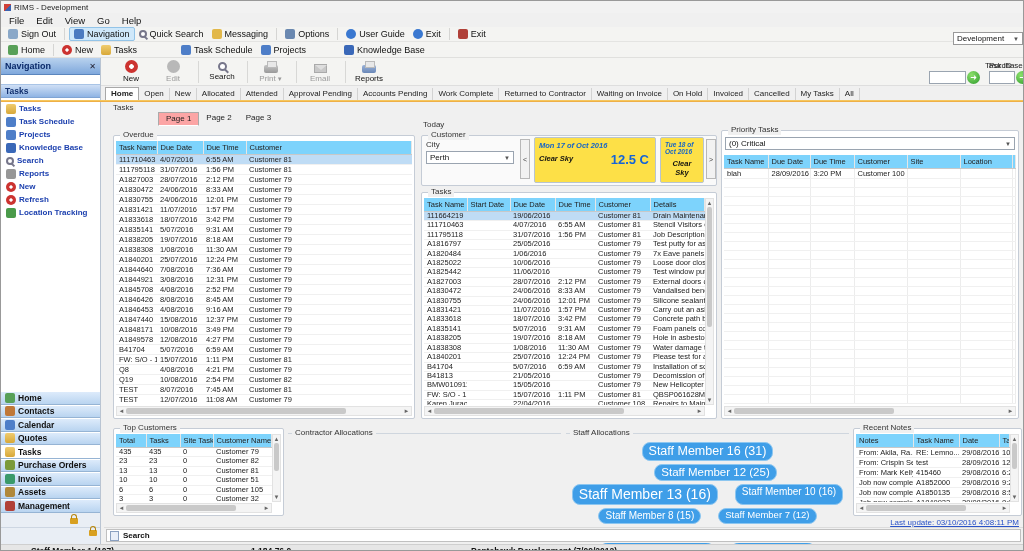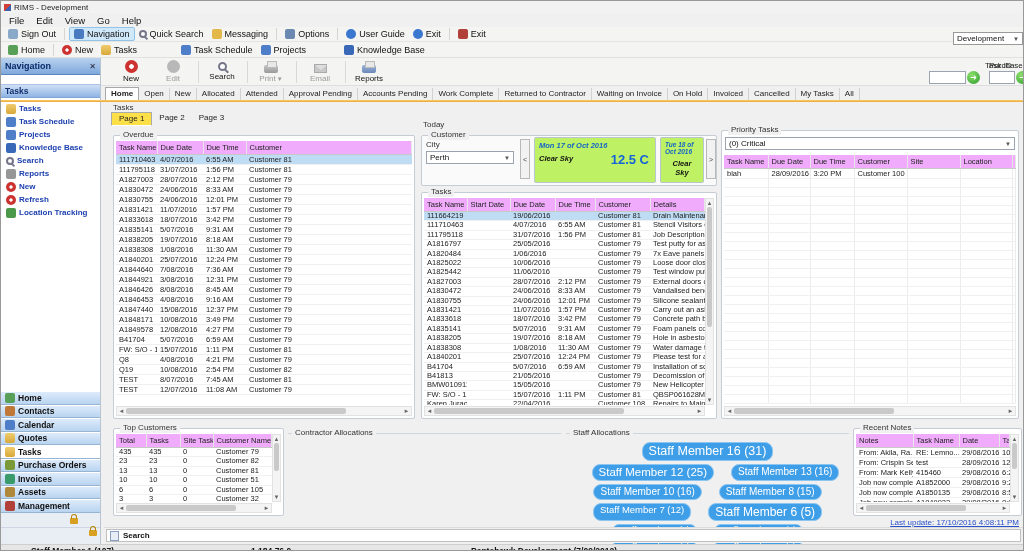--- a/index.html
+++ b/index.html
@@ -83,29 +83,29 @@
   
   #tabstrip{position:absolute;left:100px;top:85px;width:924px;height:14px;display:flex;align-items:flex-end;padding-left:4px;}
   #tabstrip .item{font-size:8px;color:#222;padding:2px 5px;border-right:1px solid #d2d2d2;white-space:nowrap;line-height:1;}
   #tabstrip .item.sel{background:#fff;border:1px solid #a8a8a8;border-bottom:none;font-weight:bold;}
   .orange{position:absolute;left:0;top:99px;width:1024px;height:2px;background:linear-gradient(#f8d26a,#eca43a);}
   
   .dash{position:absolute;left:100px;top:101px;width:924px;height:442px;background:#f0f0f0;}
   .dlabel{position:absolute;font-size:8px;color:#333;}
   #ptabs{position:absolute;left:10px;top:10px;display:flex;}
   #ptabs .item{font-size:8px;color:#222;padding:2px 7px;line-height:1;}
-  #ptabs .item.sel{background:#fde047;border:1px solid #aaa;border-bottom-color:#fff;}
+  #ptabs .item.sel{background:#fca5a5;border:1px solid #aaa;border-bottom-color:#fff;margin-left:47px;}
   .fs{position:absolute;border:1px solid #c5ccd6;border-radius:2px;background:#fff;}
   .fs>.legend{position:absolute;top:-6px;left:6px;background:#f0f0f0;padding:0 3px;font-size:8px;color:#333;line-height:1.2;}
   .hgroup{position:absolute;border-top:1px solid #cfd6de;}
   .hgroup>.legend{position:absolute;top:-6px;left:4px;background:#f0f0f0;padding:0 3px;font-size:8px;color:#333;}
   
   .twrap{position:absolute;overflow:hidden;background:#fff;}
   table{border-collapse:collapse;table-layout:fixed;width:100%;}
-  th{font-size:7.5px;font-weight:normal;color:#222;text-align:left;padding:0 3px;height:13px;border-bottom:1px solid #c8c8c8;border-right:1px solid #e6e6e6;background:#f0abfc;white-space:nowrap;overflow:hidden;}
+  th{font-size:7.5px;font-weight:normal;color:#222;text-align:left;padding:0 3px;height:13px;border-bottom:1px solid #c8c8c8;border-right:1px solid #e6e6e6;background:#7dd3fc;white-space:nowrap;overflow:hidden;}
   td{font-size:7.5px;color:#222;padding:0 3px;height:9px;line-height:9px;border-bottom:1px solid #f0f0f0;white-space:nowrap;overflow:hidden;}
   tr.selrow td{background:#bfdcf5;}
   #t-priority td{border-right:1px solid #ececec;}
   #t-overdue th:nth-child(1){width:41px;}#t-overdue th:nth-child(2){width:46px;}#t-overdue th:nth-child(3){width:43px;}
   #t-mid td,#t-mid th{height:8.4px;line-height:8.4px;}
   #t-mid th{height:13px;line-height:13px;}
   #t-mid th:nth-child(1){width:43px;}#t-mid th:nth-child(2){width:43px;}#t-mid th:nth-child(3){width:45px;}#t-mid th:nth-child(4){width:40px;}#t-mid th:nth-child(5){width:55px;}
   #t-priority th:nth-child(1){width:44px;}#t-priority th:nth-child(2){width:42px;}#t-priority th:nth-child(3){width:44px;}#t-priority th:nth-child(4){width:53px;}#t-priority th:nth-child(5){width:53px;}#t-priority th:nth-child(6){width:52px;}
   #t-cust th:nth-child(1){width:30px;}#t-cust th:nth-child(2){width:34px;}#t-cust th:nth-child(3){width:33px;}
   #t-cust td{height:8.5px;line-height:8.5px;}
@@ -113,21 +113,21 @@
   
   .hscroll{position:absolute;height:10px;background:#f4f4f4;border:1px solid #e2e2e2;display:flex;align-items:center;}
   .hscroll .arr{width:9px;font-size:6px;color:#666;text-align:center;flex:none;}
   .hscroll .thumb{height:6px;background:#c9c9c9;border-radius:2px;}
   .vscroll{position:absolute;width:9px;background:#f4f4f4;border:1px solid #e2e2e2;display:flex;flex-direction:column;align-items:center;}
   .vscroll .arr{height:8px;font-size:6px;color:#666;line-height:8px;flex:none;}
   .vscroll .thumb{width:5px;background:#c9c9c9;border-radius:2px;}
   
   .citysel,.prisel{position:absolute;background:#fff;border:1px solid #9aa4b0;font-size:8px;display:flex;align-items:center;justify-content:space-between;padding:0 3px;color:#111;}
   .wnav{position:absolute;width:10px;height:40px;border:1px solid #b8b8b8;background:#f2f2f2;font-size:7px;color:#444;display:flex;align-items:center;justify-content:center;}
-  .wcard{position:absolute;height:46px;border:1px solid #b8c4d0;border-radius:2px;background:#bef264;padding:3px 4px;}
+  .wcard{position:absolute;height:46px;border:1px solid #b8c4d0;border-radius:2px;background:#fde047;padding:3px 4px;}
   .wdate{font-size:7.5px;font-weight:bold;font-style:italic;color:#1464c8;}
   .wsky{font-size:7.5px;font-weight:bold;font-style:italic;color:#111;text-align:center;margin-top:4px;}
   .wtemp{position:absolute;right:6px;top:14px;font-size:13px;font-weight:bold;color:#1464d8;}
   
   #badges{position:absolute;display:flex;flex-wrap:wrap;justify-content:center;align-content:flex-start;gap:3px 17px;padding:6px 4px;}
   #badges .item{background:#3f9ee8;border:1px solid #8cc6f0;border-radius:8px;color:#fff;padding:0 6px;line-height:1.35;white-space:nowrap;}
   
   .lastupd{position:absolute;font-size:8px;color:#2a52c8;text-decoration:underline;}
   .searchrow{position:absolute;left:3px;top:425px;width:919px;height:16px;background:#f0f0f0;border-top:1px solid #dcdcdc;display:flex;align-items:center;}
   .searchfield{flex:1;height:13px;margin:0 2px;background:#fff;border:1px solid #c0c0c0;display:flex;align-items:center;padding-left:3px;}
@@ -462,20 +462,26 @@
                 <td>7:36 AM</td>
                 <td>Customer 79</td>
               </tr>
               <tr>
                 <td>A1844921</td>
                 <td>3/08/2016</td>
                 <td>12:31 PM</td>
                 <td>Customer 79</td>
               </tr>
               <tr>
+                <td>A1845708</td>
+                <td>4/08/2016</td>
+                <td>2:52 PM</td>
+                <td>Customer 79</td>
+              </tr>
+              <tr>
                 <td>A1846426</td>
                 <td>8/08/2016</td>
                 <td>8:45 AM</td>
                 <td>Customer 79</td>
               </tr>
               <tr>
                 <td>A1846453</td>
                 <td>4/08/2016</td>
                 <td>9:16 AM</td>
                 <td>Customer 79</td>
@@ -1096,21 +1102,21 @@
 
     <div class="hgroup" style="left:187px;top:331px;width:273px;height:83px;">
       <span class="legend">Contractor Allocations</span>
     </div>
 
     <div class="hgroup" style="left:465px;top:331px;width:283px;height:83px;">
       <span class="legend">Staff Allocations</span>
       <div id="badges" style="left:0;top:2px;width:283px;">
           <span class="item" style="font-size: 12.5px;"><span>Staff Member 16 (31)</span></span>
           <span class="item" style="font-size: 11.5px; margin-left: 16px;"><span>Staff Member 12 (25)</span></span>
-          <span class="item" style="font-size: 10px;"><span>Staff Member 13 (16)</span></span>
+          <span class="item" style="font-size: 14px;"><span>Staff Member 13 (16)</span></span>
           <span class="item" style="font-size: 10px;"><span>Staff Member 10 (16)</span></span>
           <span class="item" style="font-size: 10px;"><span>Staff Member 8 (15)</span></span>
           <span class="item" style="font-size: 9.5px;"><span>Staff Member 7 (12)</span></span>
           <span class="item" style="font-size: 12px;"><span>Staff Member 6 (5)</span></span>
           <span class="item" style="font-size: 8.5px;"><span>Staff Member 9 (5)</span></span>
           <span class="item" style="font-size: 8.5px;"><span>Staff Member 14 (4)</span></span>
           <span class="item" style="font-size: 8.5px;"><span>Staff Member 4 (3)</span></span>
           <span class="item" style="font-size: 8.5px;"><span>Staff Member 11 (3)</span></span>
         </div>
     </div>
@@ -1172,21 +1178,21 @@
         <span class="thumb" style="height:26px;"></span>
         <span class="arr" style="margin-top:auto;">▼</span>
       </div>
       <div class="hscroll" style="left:2px;right:11px;bottom:2px;">
         <span class="arr">◄</span>
         <span class="thumb" style="width:100px;"></span>
         <span class="arr" style="margin-left:auto;">►</span>
       </div>
     </div>
 
-    <span class="lastupd" style="right:6px;top:416px;">Last update: 17/10/2016 4:08:11 PM</span>
+    <span class="lastupd" style="right:6px;top:416px;">Last update: 03/10/2016 4:08:11 PM</span>
 
     <div class="searchrow">
       <div class="searchfield">
         <span class="docic"></span>
         <span class="slbl">Search</span>
       </div>
     </div>
   </div>
 
   <span class="padlock" style="left:88px;top:529px;"></span>

